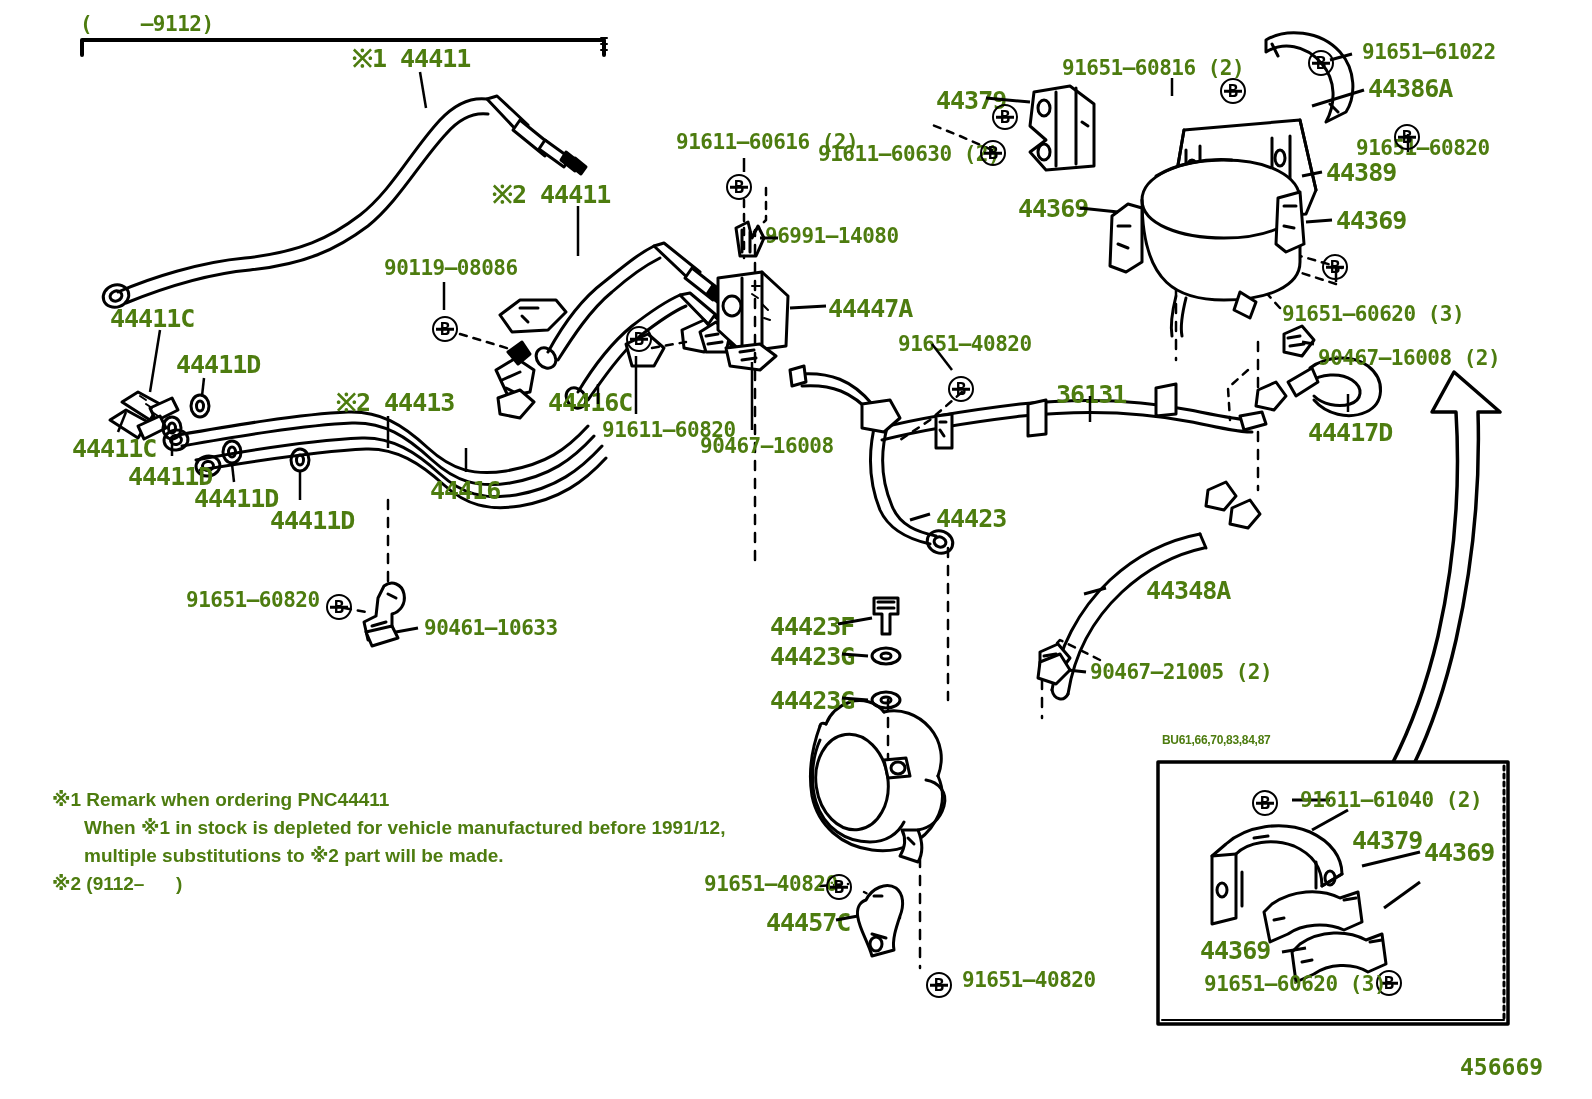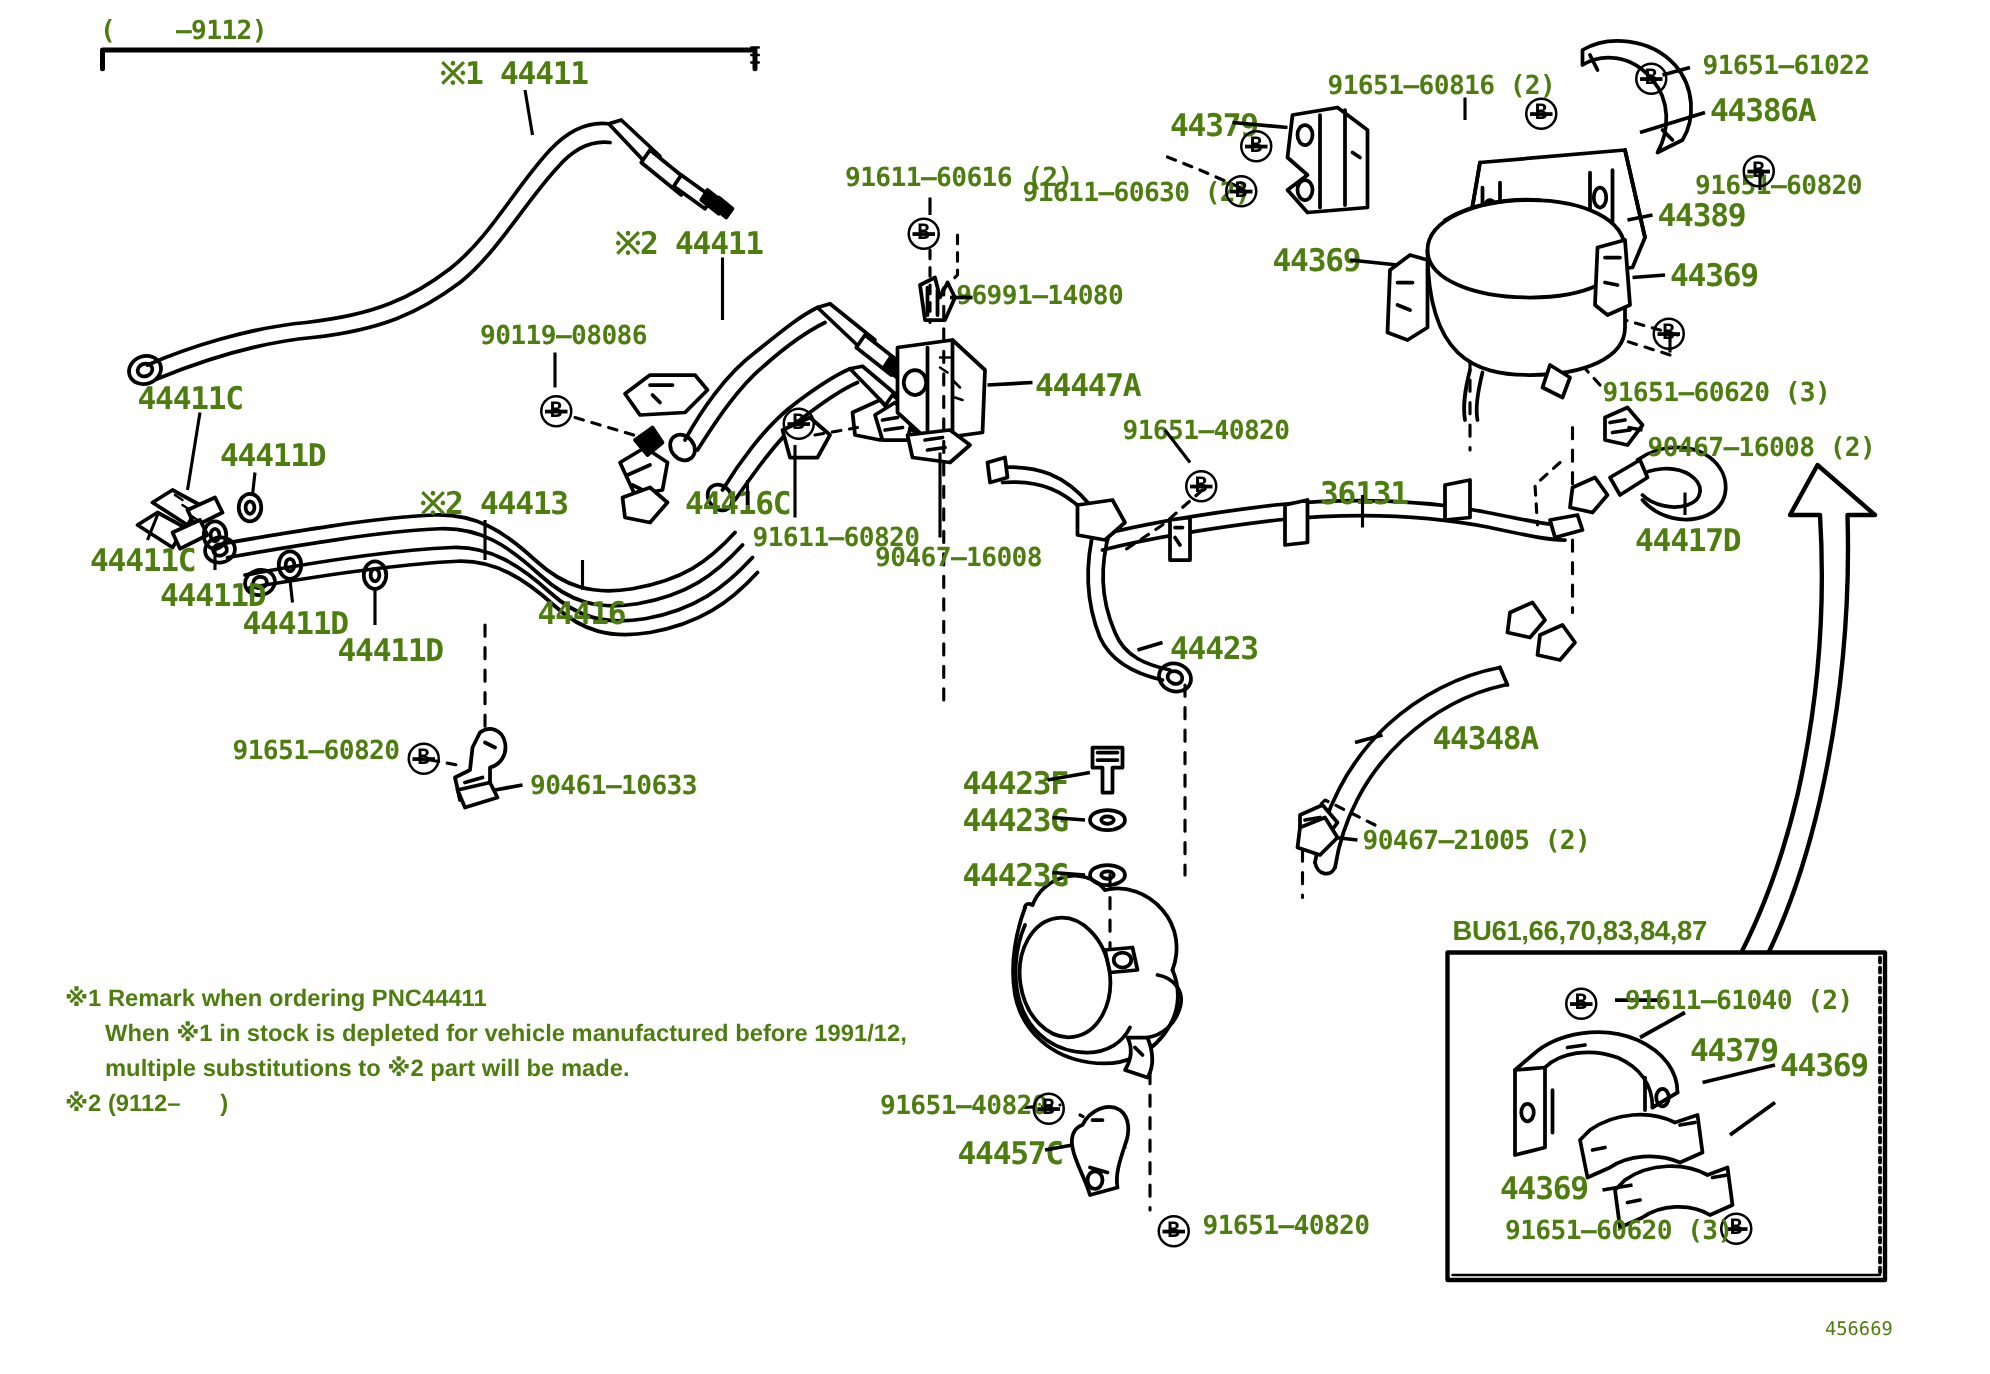--- a/index.html
+++ b/index.html
@@ -9,23 +9,23 @@
   #sheet{position:absolute;left:0;top:0;width:1592px;height:1099px;overflow:hidden;background:#fff;}
   svg.art{position:absolute;left:0;top:0;width:1592px;height:1099px;}
   .lbl{position:absolute;white-space:pre;color:#4d7c0f;
        font-family:"DejaVu Sans Mono","Liberation Mono",monospace;
        font-weight:bold;letter-spacing:-0.5px;line-height:1;}
   .pn{font-size:21px;}
   .pn-lg{font-size:25px;letter-spacing:-1px;}
   .remark{font-family:"Liberation Sans","DejaVu Sans",sans-serif;
           font-weight:bold;font-size:19px;letter-spacing:0px;text-align:right;}
   .inset-title{font-family:"Liberation Sans","DejaVu Sans",sans-serif;
-               font-weight:bold;font-size:22px;letter-spacing:-0.3px;}
+               font-weight:bold;font-size:12px;letter-spacing:-0.3px;}
   .figno{font-family:"DejaVu Sans Mono","Liberation Mono",monospace;
-         font-weight:normal;font-size:15px;letter-spacing:0px;}
+         font-weight:bold;font-size:23px;letter-spacing:0px;}
   .bmark{position:absolute;width:26px;height:26px;border:2.5px solid #000;
          border-radius:50%;box-sizing:border-box;}
   .bmark::after{content:"B";position:absolute;left:0;right:0;top:50%;
         transform:translateY(-50%);text-align:center;
         font-family:"DejaVu Sans Mono","Liberation Mono",monospace;
         font-weight:bold;font-size:17px;line-height:1;color:#000;}
   .bmark i{position:absolute;left:2px;right:2px;top:50%;height:2.5px;
            background:#000;transform:translateY(-50%);}
 </style>
 </head>

